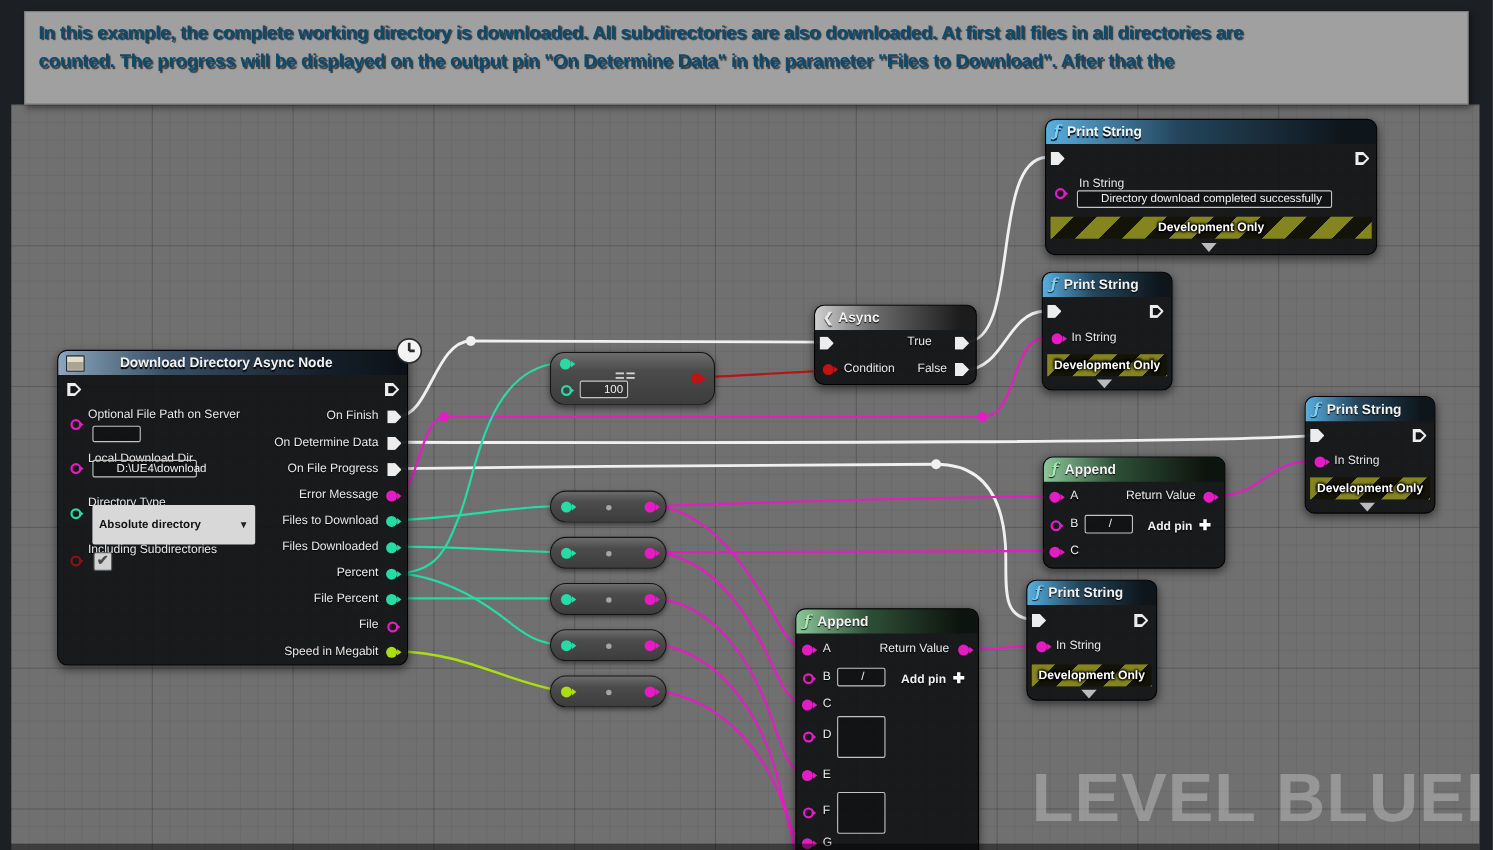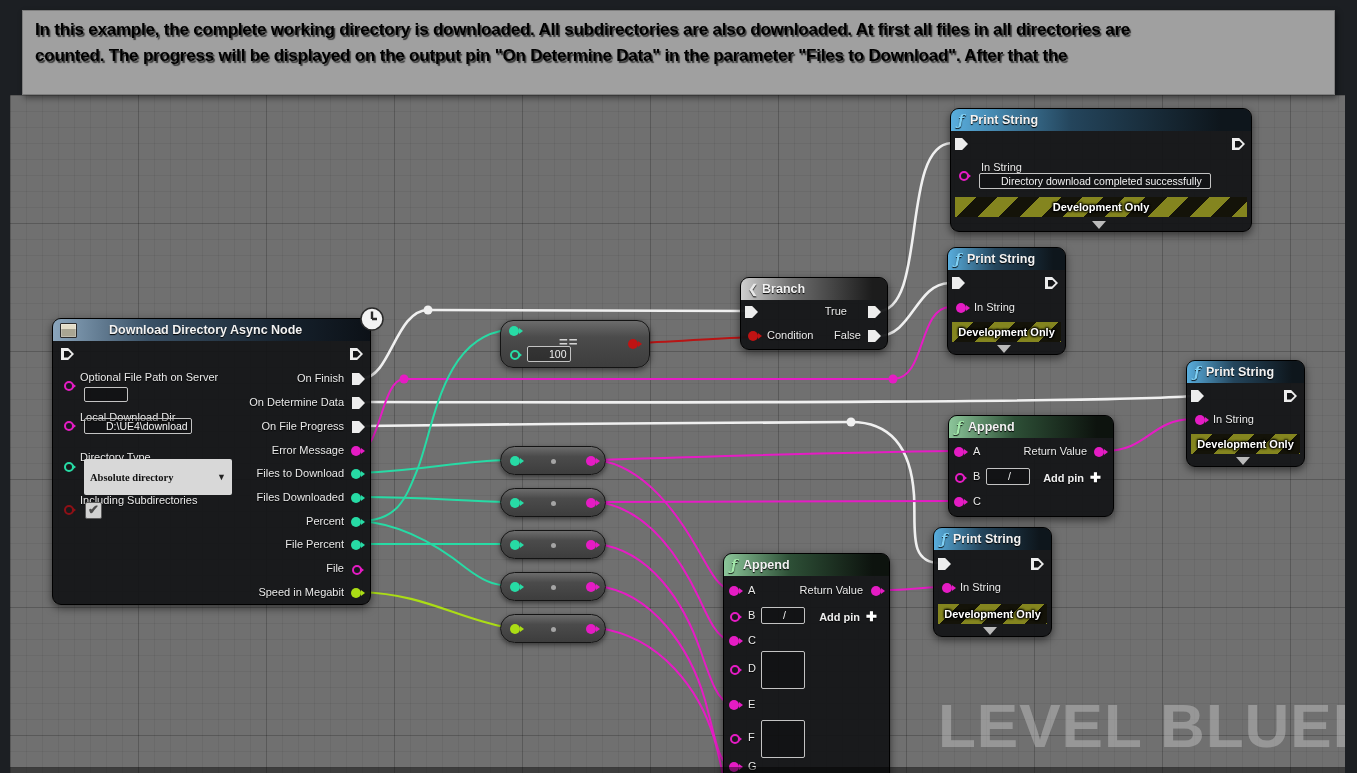--- a/index.html
+++ b/index.html
@@ -14,21 +14,21 @@
       linear-gradient(rgba(0,0,0,0.055) 1px,transparent 1px),
       linear-gradient(90deg,rgba(0,0,0,0.055) 1px,transparent 1px);
     background-size:128px 128px,128px 128px,16px 16px,16px 16px;}
   #bottom-shade{position:absolute;left:10px;bottom:0;width:1335px;height:6px;background:rgba(0,0,0,0.45);}
   #watermark{position:absolute;left:928px;top:595px;font-size:62px;font-weight:bold;
     color:rgba(230,230,230,0.34);letter-spacing:1px;white-space:nowrap;}
   
   #comment-bar{position:absolute;left:22px;top:10px;width:1313px;height:85px;background:#a0a0a0;
     border:1px solid #7d7d7d;box-shadow:2px 3px 6px rgba(0,0,0,0.45);box-sizing:border-box;
     padding:6px 14px 0 12px;}
-  #comment-bar .cline{font-size:17px;font-weight:bold;color:#000000;line-height:26px;
+  #comment-bar .cline{font-size:17px;font-weight:bold;color:#0c4a6e;line-height:26px;
     text-shadow:1.5px 1.5px 1px rgba(45,45,45,0.9);white-space:nowrap;letter-spacing:-0.2px;}
   
   .node{position:absolute;background:rgba(19,20,22,0.94);border:1px solid #000;border-radius:9px;
     box-shadow:0 3px 9px rgba(0,0,0,0.55), inset 0 1px 0 rgba(255,255,255,0.06);box-sizing:border-box;}
   .node-header{height:22px;border-radius:8px 8px 0 0;display:flex;align-items:center;gap:6px;
     padding:0 8px 0 7px;font-weight:bold;font-size:12.5px;color:#f2f2f2;
     text-shadow:0 1px 1px #000;white-space:nowrap;}
   .hdr-steel{background:linear-gradient(to right,#8ba6bd,#3a5166 30%,#15202b 75%,#0c1117);gap:32px;}
   .hdr-blue {background:linear-gradient(to right,#59aede,#24455c 40%,#0e161c 90%);}
   .hdr-green{background:linear-gradient(to right,#8cc69a,#2d4f36 40%,#0d130e 90%);}
@@ -50,21 +50,21 @@
   .c-dred{color:#8d1016;} .c-red{color:#c01313;}
   .exec{position:absolute;width:13px;height:12px;}
   .exec i{display:block;position:relative;width:100%;height:100%;
     clip-path:polygon(0 0,55% 0,100% 50%,55% 100%,0 100%);background:#ededed;}
   .exec.hollow i::after{content:'';position:absolute;left:2.5px;top:2.5px;right:2.5px;bottom:2.5px;
     clip-path:polygon(0 0,55% 0,100% 50%,55% 100%,0 100%);background:#131416;}
   
   .valbox{position:absolute;border:1px solid #c3c3c3;background:rgba(0,0,0,0.25);color:#f0f0f0;
     font-size:10.5px;line-height:13px;padding:1px 21px;border-radius:2px;white-space:nowrap;box-sizing:border-box;}
   .dropdown{position:absolute;background:#d8d8d8;color:#111;font-size:10.5px;font-weight:bold;
-    border-radius:2px;padding:18px 6px;box-sizing:border-box;display:flex;align-items:center;justify-content:space-between;font-family:Liberation Serif, serif;}
+    border-radius:2px;padding:18px 6px;box-sizing:border-box;display:flex;align-items:center;justify-content:space-between;}
   .dd-arrow{color:#222;font-size:9px;}
   .checkbox{position:absolute;width:15px;height:15px;background:#d2d2d2;border:1px solid #5a5a5a;
     border-radius:2px;color:#4c4c4c;font-weight:bold;font-size:13px;line-height:14px;text-align:center;}
   .checkbox::after{content:'✔';}
   
   .banner{position:absolute;left:4px;right:4px;height:20px;
     background:repeating-linear-gradient(135deg,#84851f 0 15px,#141309 15px 30px);
     display:flex;align-items:center;justify-content:center;font-size:11px;font-weight:bold;color:#fff;
     text-shadow:1px 1px 2px #000,-1px -1px 2px #000,1px -1px 2px #000,-1px 1px 2px #000;}
   .expander{position:absolute;width:0;height:0;border-left:7px solid transparent;
@@ -155,21 +155,21 @@
   <span class="exec hollow" style="left:297px;top:29px;">
       <i></i>
     </span>
 
   <span class="lbl" style="left:27px;top:52px;">Optional File Path on Server</span>
   <span class="pin hollow c-mag" style="left:11px;top:62px;"></span>
   <span class="valbox" style="left:31px;top:68px;width:16px;height:15px;"></span>
 
   <span class="lbl" style="left:27px;top:92px;">Local Download Dir</span>
   <span class="pin hollow c-mag" style="left:11px;top:102px;"></span>
-  <span class="valbox" style="left:31px;top:99px;width:108px;height:16px;">D:\UE4\download</span>
+  <span class="valbox" style="left:31px;top:99px;width:95px;height:16px;">D:\UE4\download</span>
 
   <span class="lbl" style="left:27px;top:132px;">Directory Type</span>
   <span class="pin hollow c-teal" style="left:11px;top:143px;"></span>
   <span class="dropdown" style="left:31px;top:140px;width:148px;height:17px;">
     <span>Absolute directory</span>
     <span class="dd-arrow">▼</span>
   </span>
 
   <span class="lbl" style="left:27px;top:175px;">Including Subdirectories</span>
   <span class="pin hollow c-dred" style="left:11px;top:186px;"></span>
@@ -207,21 +207,21 @@
   <span class="pin filled c-teal" style="left:8px;top:5px;"></span>
   <span class="pin hollow c-teal" style="left:9px;top:29px;"></span>
   <span class="valbox" style="left:26px;top:25px;width:30px;height:16px;">100</span>
   <span class="op-label">==</span>
   <span class="pin filled c-red" style="left:127px;top:18px;"></span>
 </div>
 
 <div class="node" style="left:740px;top:277px;width:148px;height:73px;">
   <div class="node-header hdr-gray">
     <span class="branch-icon">❮</span>
-    <span>Branch</span>
+    <span>Async</span>
   </div>
   <span class="exec" style="left:4px;top:28px;">
       <i></i>
     </span>
   <span class="pin filled c-red" style="left:7px;top:53px;"></span>
   <span class="lbl" style="left:26px;top:51px;">Condition</span>
   <span class="lbl r" style="right:40px;top:27px;">True</span>
   <span class="exec" style="left:127px;top:28px;">
       <i></i>
     </span>

